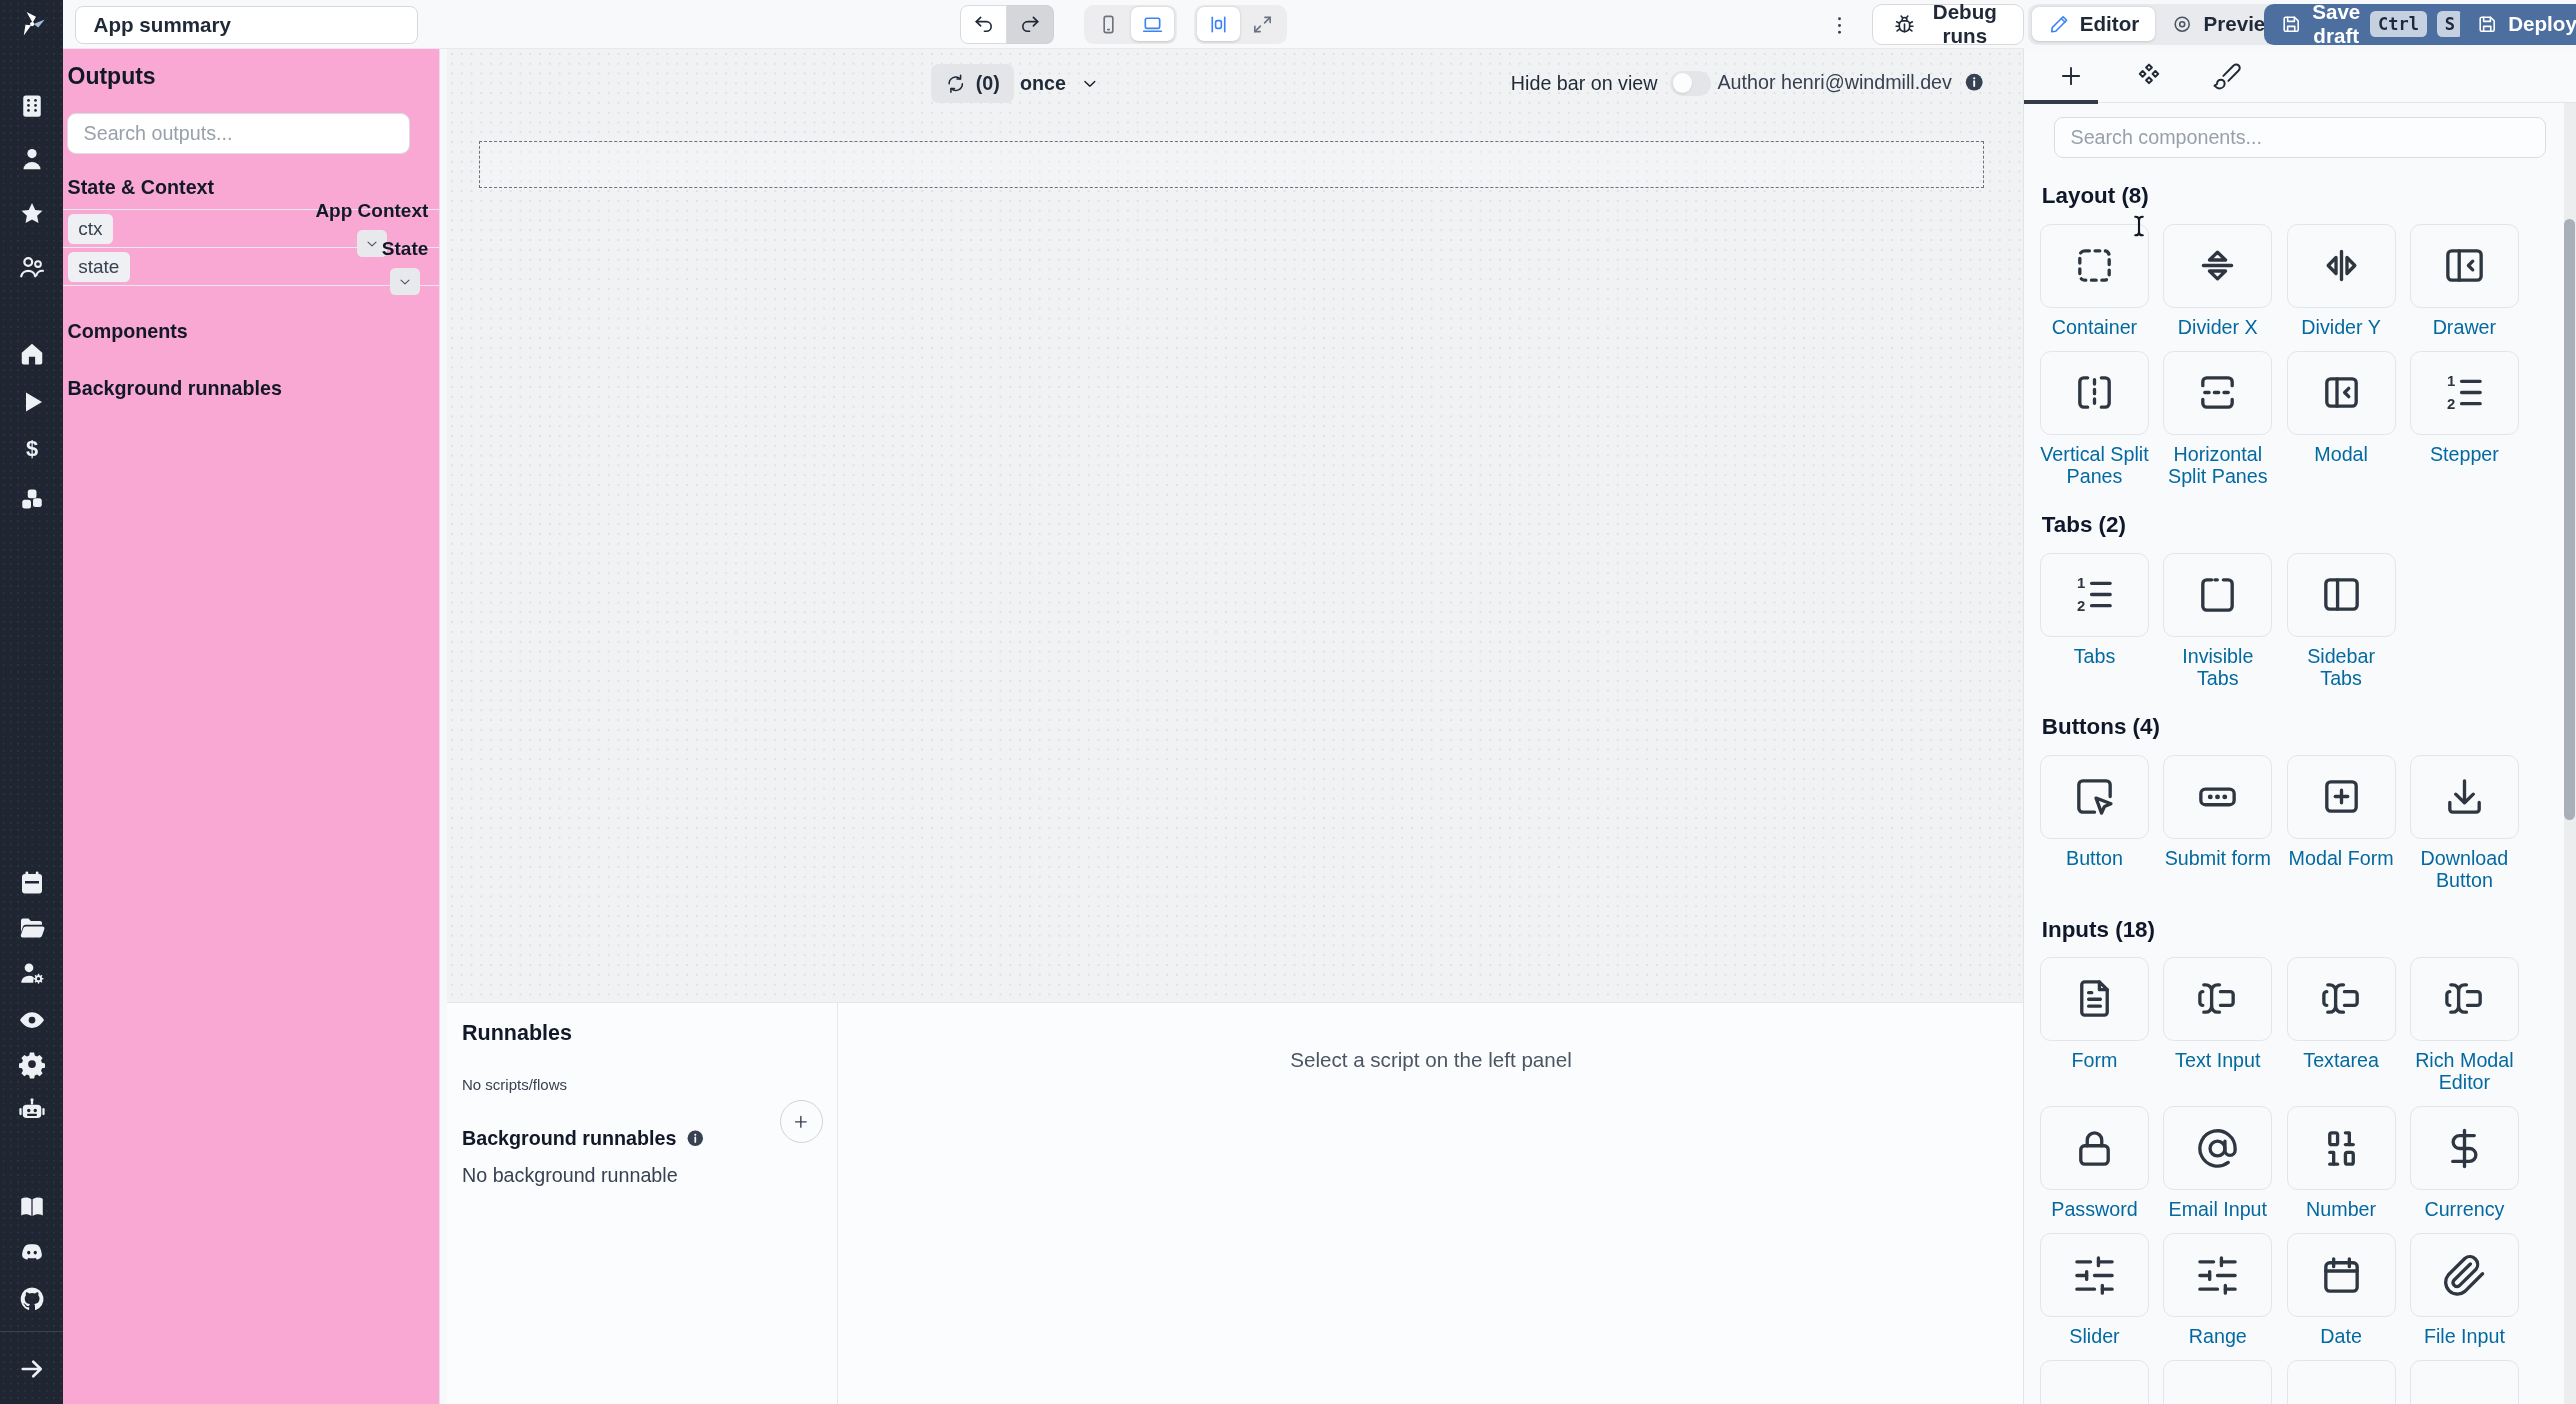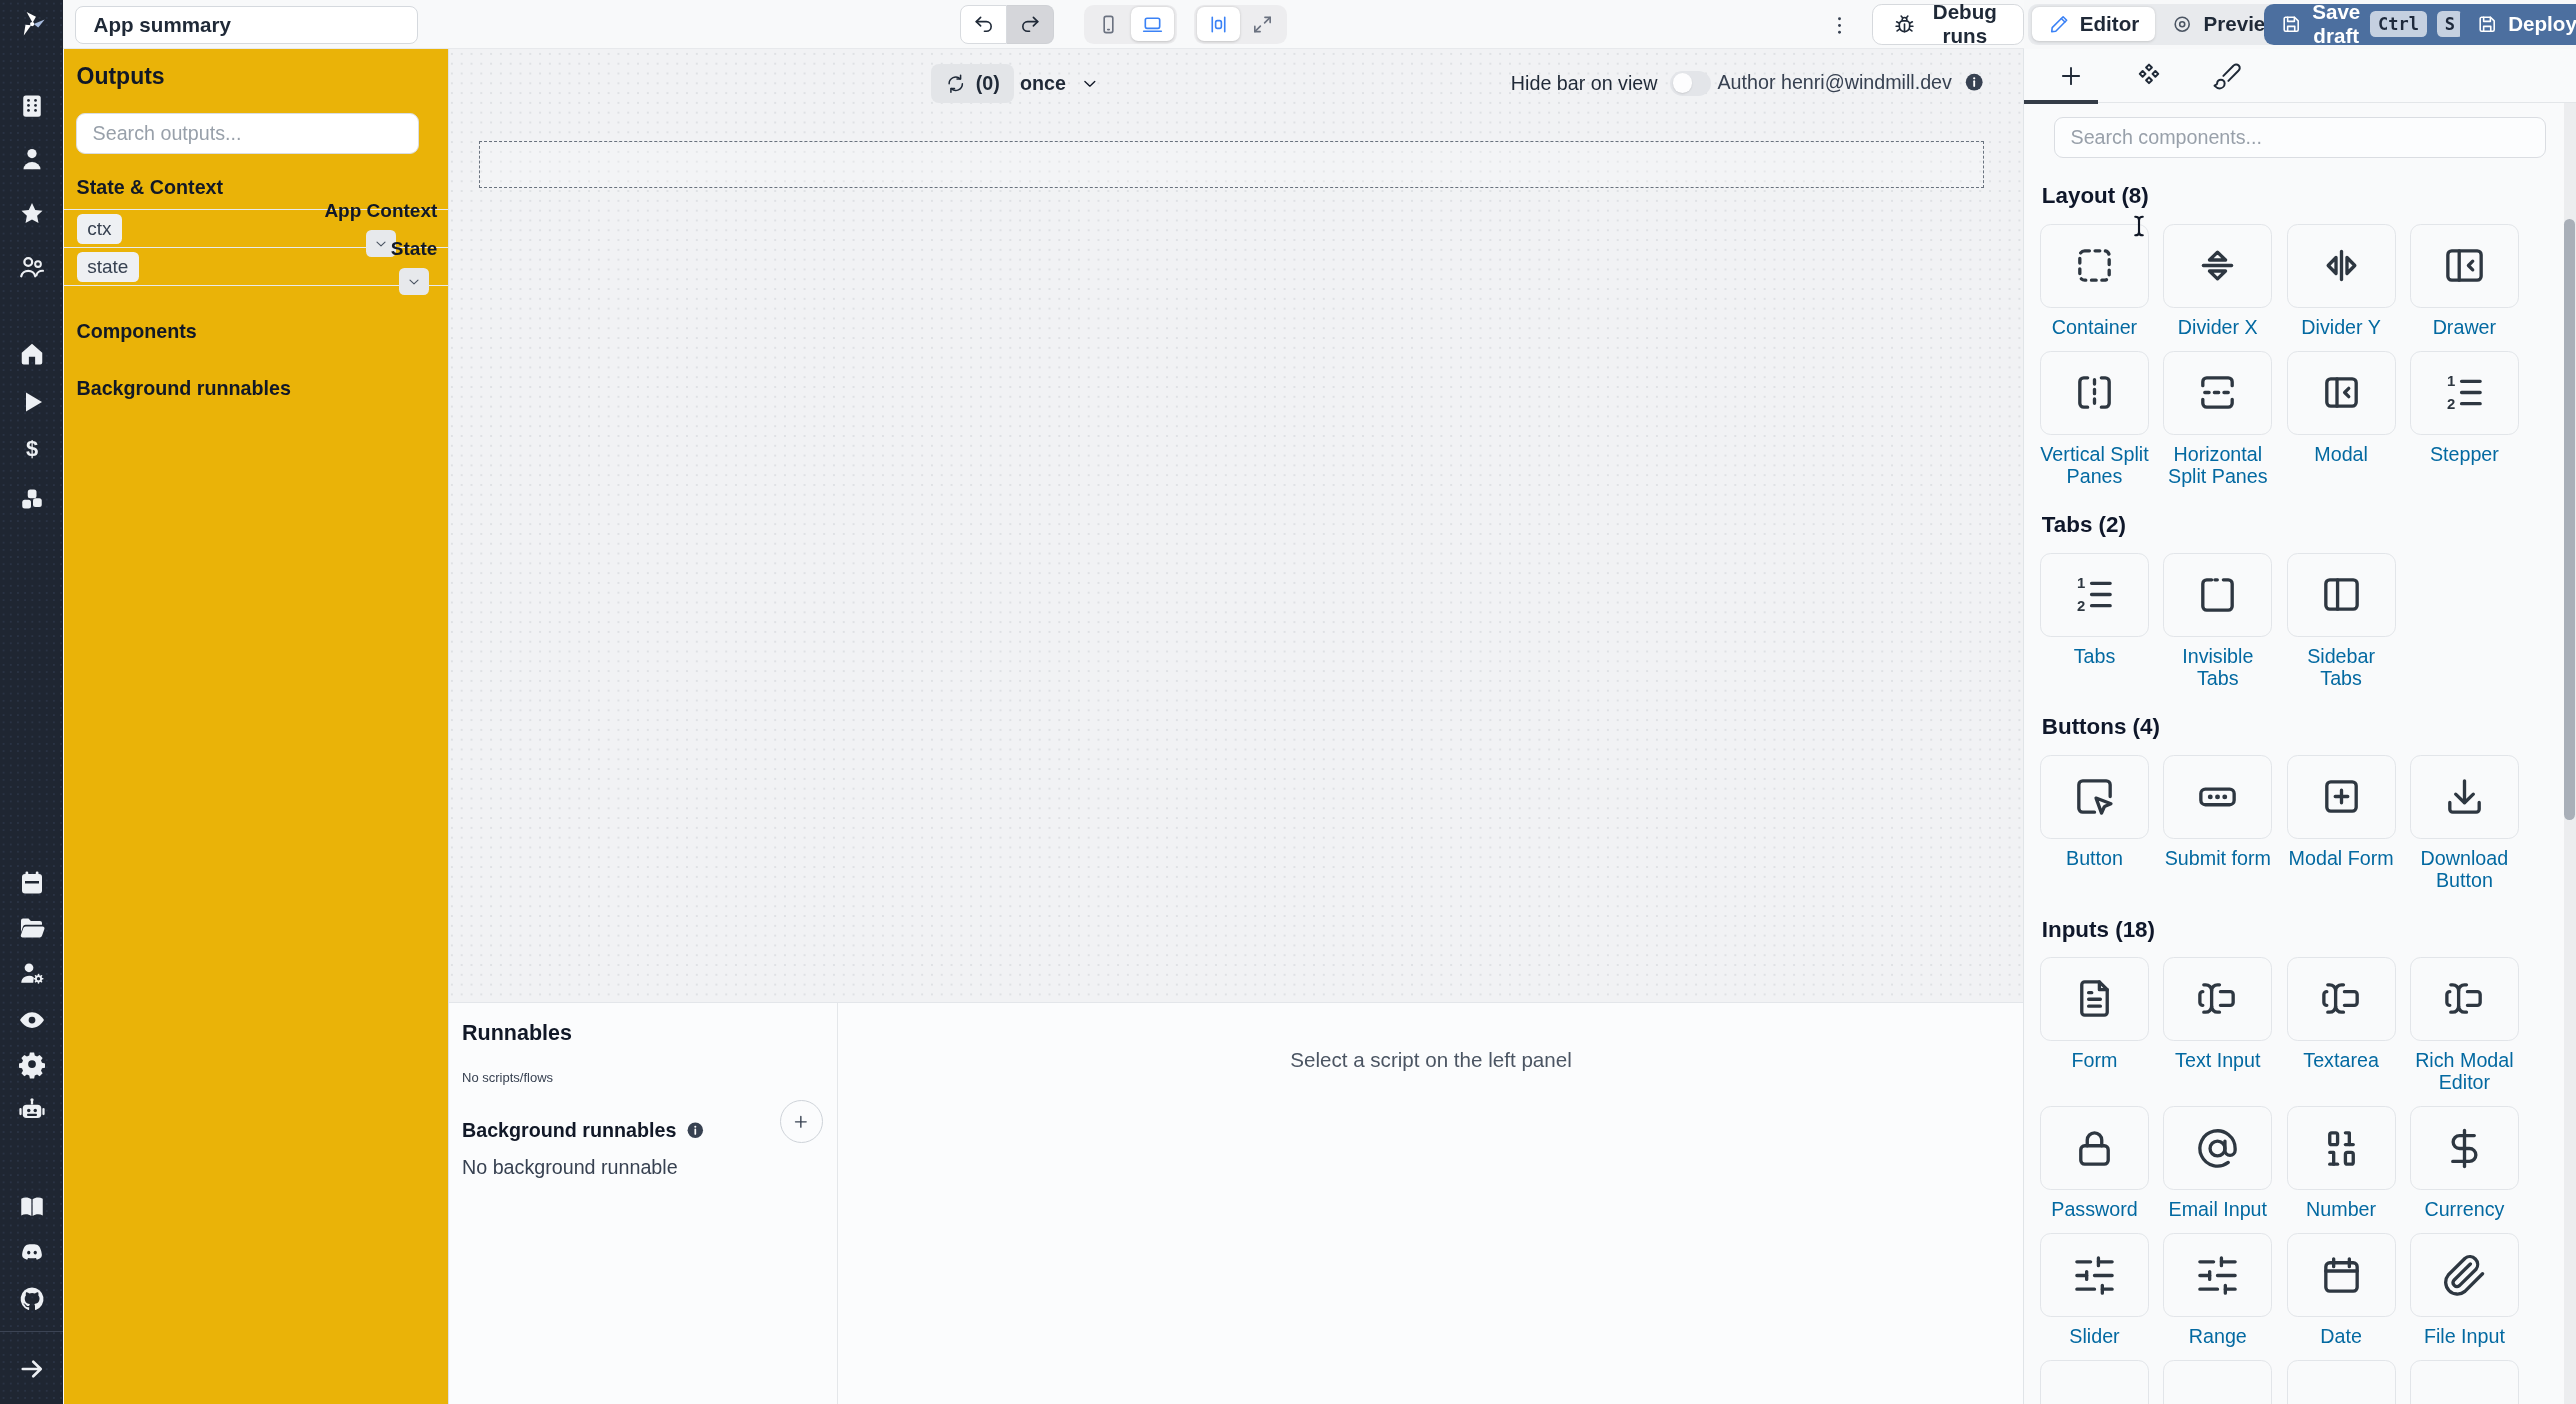--- a/index.html
+++ b/index.html
@@ -46,21 +46,21 @@
   .segctl .opt svg { width:22.4px; height:22.4px; }
   .segctl .opt.active { background:#fff; box-shadow:0 0.9px 2.7px rgba(0,0,0,.15); }
   .opt-editor svg { color:var(--accent,#3b82f6); }
   .opt-preview svg { color:#4b5563; }
   .btn-blue { position:absolute; top:3.6px; height:41px; display:flex; align-items:center; gap:9.8px; background:var(--primary-button,#4c6f9f); color:#fff; border-radius:9.8px; padding:0 16px; font-size:20.6px; font-weight:700; }
   .btn-blue svg { width:22.4px; height:22.4px; }
   .btn-save { left:2201px; } .btn-deploy { left:2397px; }
   .kbd { background:#c5d0e0; color:#1e293b; border-radius:5.4px; padding:2.7px 8px; font-family:"DejaVu Sans Mono", monospace; font-size:17px; font-weight:700; }
 
   
-  .left-panel { position:absolute; left:64px; top:49px; width:385px; height:1355px; background:#eab308; border-right:1.3px solid #dfe3e8; z-index:10; }
+  .left-panel { position:absolute; left:55px; top:49px; width:385px; height:1355px; background:#f9a8d4; border-right:1.3px solid #dfe3e8; z-index:10; }
   .lp-title { margin:14.3px 0 0 12.5px; font-size:23px; font-weight:700; color:#111827; }
   .lp-search { display:block; margin:23px 0 0 11.6px; width:343px; height:41px; background:#fff; border:1.3px solid #dadde2; border-radius:9px; padding:0 16px; font-size:19.7px; color:#374151; }
   .lp-search::placeholder, .rp-search::placeholder { color:#98a0aa; }
   .lp-sub { margin:21.5px 0 10.7px 12.5px; font-size:19.7px; font-weight:700; color:#111827; }
   .lp-row { height:38px; border-top:0.9px solid #e8eaed; display:flex; align-items:center; padding:0 10.7px 0 12.5px; }
   .lp-rows { border-bottom:0.9px solid #e8eaed; }
   .chip { background:#eef0f3; border-radius:5.4px; padding:3.6px 10.7px; font-size:19px; color:#374151; font-weight:500; }
   .lp-row .val { margin-left:auto; font-size:19px; font-weight:700; color:#111827; display:flex; align-items:center; gap:8px;flex-direction:column; }
   .chev-box { width:30px; height:27px; background:#e7e9ec; border-radius:5.4px; display:flex; align-items:center; justify-content:center; color:#4b5563; }
   .chev-box svg { width:16px; height:16px; }
@@ -78,21 +78,21 @@
   .toggle { width:41px; height:25px; background:#e3e5e9; border-radius:12.5px; position:relative; }
   .toggle .knob { position:absolute; left:2.7px; top:2.7px; width:19.7px; height:19.7px; border-radius:50%; background:#fdfdfe; box-shadow:0 0.9px 1.8px rgba(0,0,0,.12); }
   .author { position:absolute; right:38px; top:21.5px; display:flex; align-items:center; gap:10.7px; font-size:19.7px; color:#374151; }
   .author svg, .info-sm svg { width:22.4px; height:22.4px; }
   .dropzone { position:absolute; left:32px; top:92px; width:1505px; height:47px; border:1.3px dashed #69727e; background:rgba(250,250,251,.25); }
 
   
   .bottom-panel { position:absolute; left:447px; top:1002px; width:1576px; height:403px; background:#fbfcfd; border-top:1.3px solid #e3e6ea; z-index:5; }
   .bp-left { position:absolute; left:0; top:0; width:391px; height:403px; border-right:1.3px solid #e4e7ea; padding:18px 16px 0 15px; }
   .bp-title { font-size:21.5px; font-weight:700; color:#111827; }
-  .bp-empty { margin-top:24px; font-size:13px; color:#374151; }
+  .bp-empty { margin-top:30px; font-size:15px; color:#374151; }
   .bp-bgrow { margin-top:34px; display:flex; align-items:center; gap:9px; font-size:19.7px; font-weight:700; color:#111827; }
   .bp-bgrow svg { width:20.6px; height:20.6px; }
   .bp-plus { position:absolute; right:14.3px; top:97px; width:43px; height:43px; border:1.3px solid #ced3d9; border-radius:50%; display:flex; align-items:center; justify-content:center; color:#374151; }
   .bp-plus svg { width:19.7px; height:19.7px; }
   .bp-empty2 { margin-top:14.3px; font-size:19.7px; color:#374151; }
   .bp-right { position:absolute; left:392px; top:0; right:0; height:403px; text-align:center; padding-top:45px; font-size:20.6px; color:#4b5563; }
 
   
   .right-panel { position:absolute; left:2023px; top:49px; width:553px; height:1355px; background:#f9fafb; border-left:1.3px solid #e0e4e8; overflow:hidden; z-index:10; }
   .rp-tabs { position:relative; height:54px; border-bottom:1.3px solid #e3e6e9; display:flex; align-items:center; padding-left:27px; gap:39px; }

